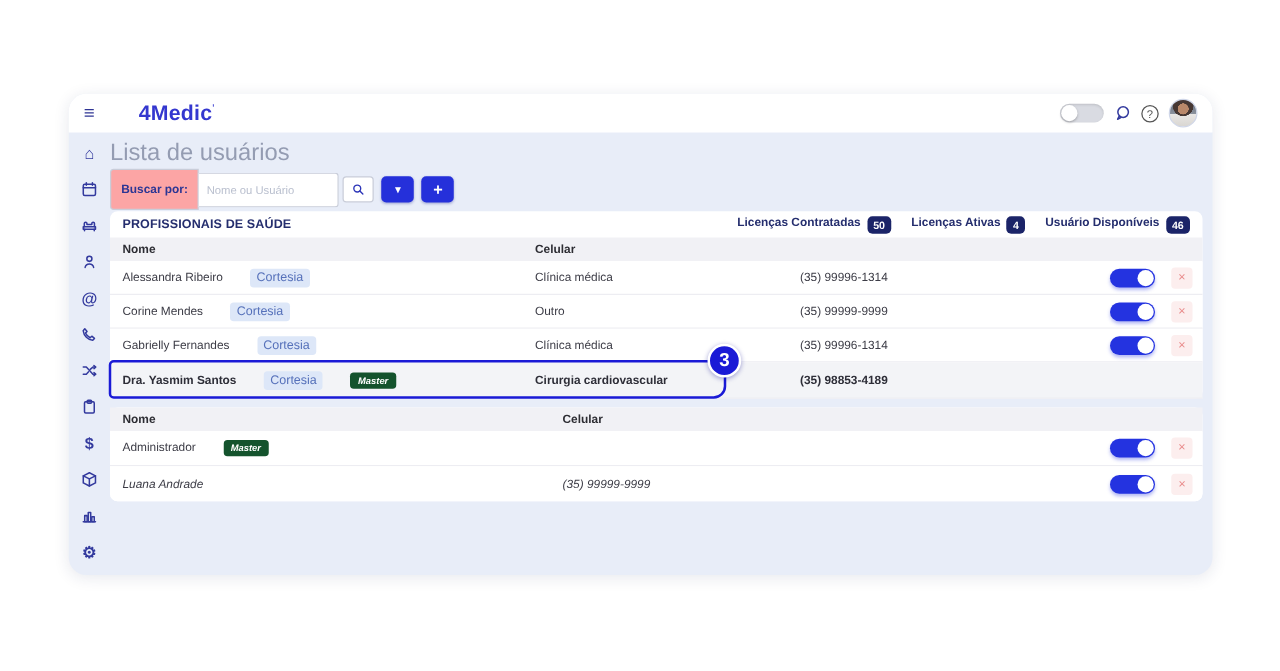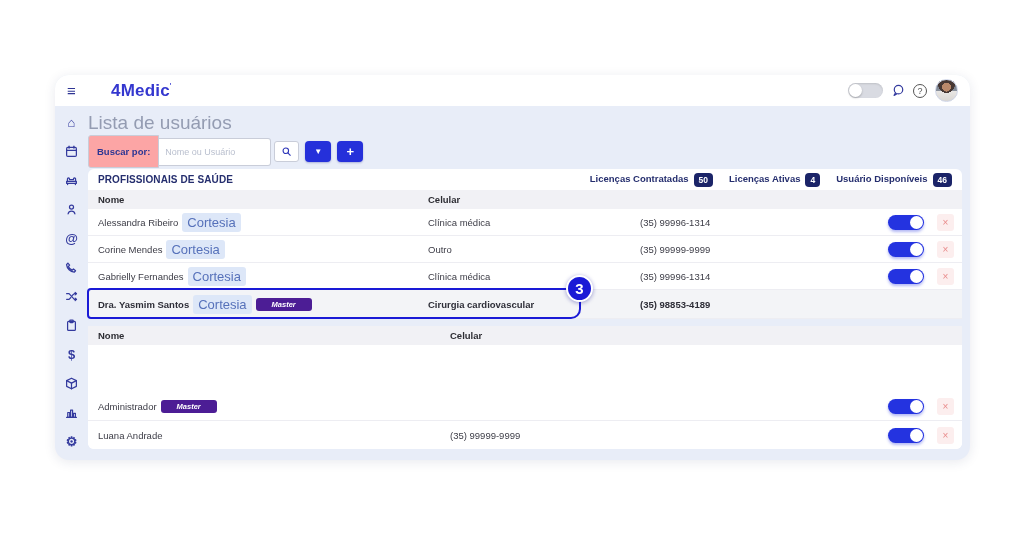--- a/index.html
+++ b/index.html
@@ -57,25 +57,25 @@
   .card-title { font-size:10px; font-weight:bold; color:#252e6e; letter-spacing:.1px; }
   .licenses { margin-left:auto; display:flex; align-items:center; gap:16px; }
   .license { display:flex; align-items:flex-start; gap:5px; font-size:9.5px; font-weight:bold; color:#252e6e; }
   .license-badge { background:#1b2468; color:#fff; font-size:8.5px; font-weight:bold; padding:2px 5px; border-radius:4px; min-width:12px; text-align:center; }
 
   .thead { height:19px; background:#f1f1f5; display:grid; align-items:center; font-size:9.5px; font-weight:bold; color:#2d2d33; }
   .grid-pro { grid-template-columns:330px 212px 1fr 56px 30px; padding:0 8px 0 10px; }
   .grid-asst { grid-template-columns:352px 1fr 56px 30px; padding:0 8px 0 10px; }
 
   .trow { height:27px; display:grid; align-items:center; font-size:9.5px; color:#3c3c46; border-bottom:1px solid #ededf2; background:#fff; }
-  .trow:last-child { border-bottom:none; border-radius:0 0 6px 6px; }
+  .trow:last-child { border-bottom:none; border-radius:0 0 6px 6px;font-style:italic; }
   .trow.hl { background:#f3f4f7; font-weight:bold; color:#2e2e38; height:29px; }
-  .name-cell { display:flex; align-items:center; gap:4px; }
-  .badge-cortesia { background:#dde7f8; color:#5671ba; font-size:13px; padding:2px 5px; border-radius:3px; font-weight:normal; }
-  .badge-master { background:#4c1d95; color:#fff; font-size:7.5px; font-style:italic; font-weight:bold; padding:2px 16px; border-radius:3px; }
+  .name-cell { display:flex; align-items:center; gap:22px; }
+  .badge-cortesia { background:#dde7f8; color:#5671ba; font-size:10px; padding:2px 5px; border-radius:3px; font-weight:normal; }
+  .badge-master { background:#14532d; color:#fff; font-size:7.5px; font-style:italic; font-weight:bold; padding:2px 6px; border-radius:3px; }
 
   .toggle { width:36px; height:15px; border-radius:8px; background:#2433e0; position:relative; cursor:pointer; box-shadow:0 2px 3px rgba(36,51,224,.35); justify-self:end; }
   .toggle .knob { position:absolute; right:1px; top:1px; width:13px; height:13px; border-radius:50%; background:#fff; }
   .xbtn { width:17px; height:17px; border-radius:3px; background:#fceeee; color:#e98b8b; font-size:10px; display:flex; align-items:center; justify-content:center; cursor:pointer; justify-self:end; }
 
   
   .hl-box { position:absolute; left:-1px; top:119px; width:494px; height:31px; border:2.5px solid #1a1ad6; border-radius:4px 4px 10px 4px; pointer-events:none; z-index:5; }
   .hl-circle {
     position:absolute; right:-14px; top:-15px; width:27px; height:27px; border-radius:50%;
     background:#1a1ad6; border:2.5px solid #fff; color:#fff; font-size:15px; font-weight:bold;
@@ -267,21 +267,21 @@
     </div>
 
     <div class="card">
       <div class="thead grid-asst">
         <div>Nome</div>
         <div>Celular</div>
         <div></div>
           <div></div>
       </div>
 
-      <div class="trow grid-asst" style="height:28px;margin-top:48px;">
+      <div class="trow grid-asst" style="height:28px;">
         <div class="name-cell">
           <span>Administrador</span>
           <span class="badge-master">Master</span>
         </div>
         <div></div>
         <div class="toggle">
             <div class="knob"></div>
           </div>
         <div class="xbtn">×</div>
       </div>

